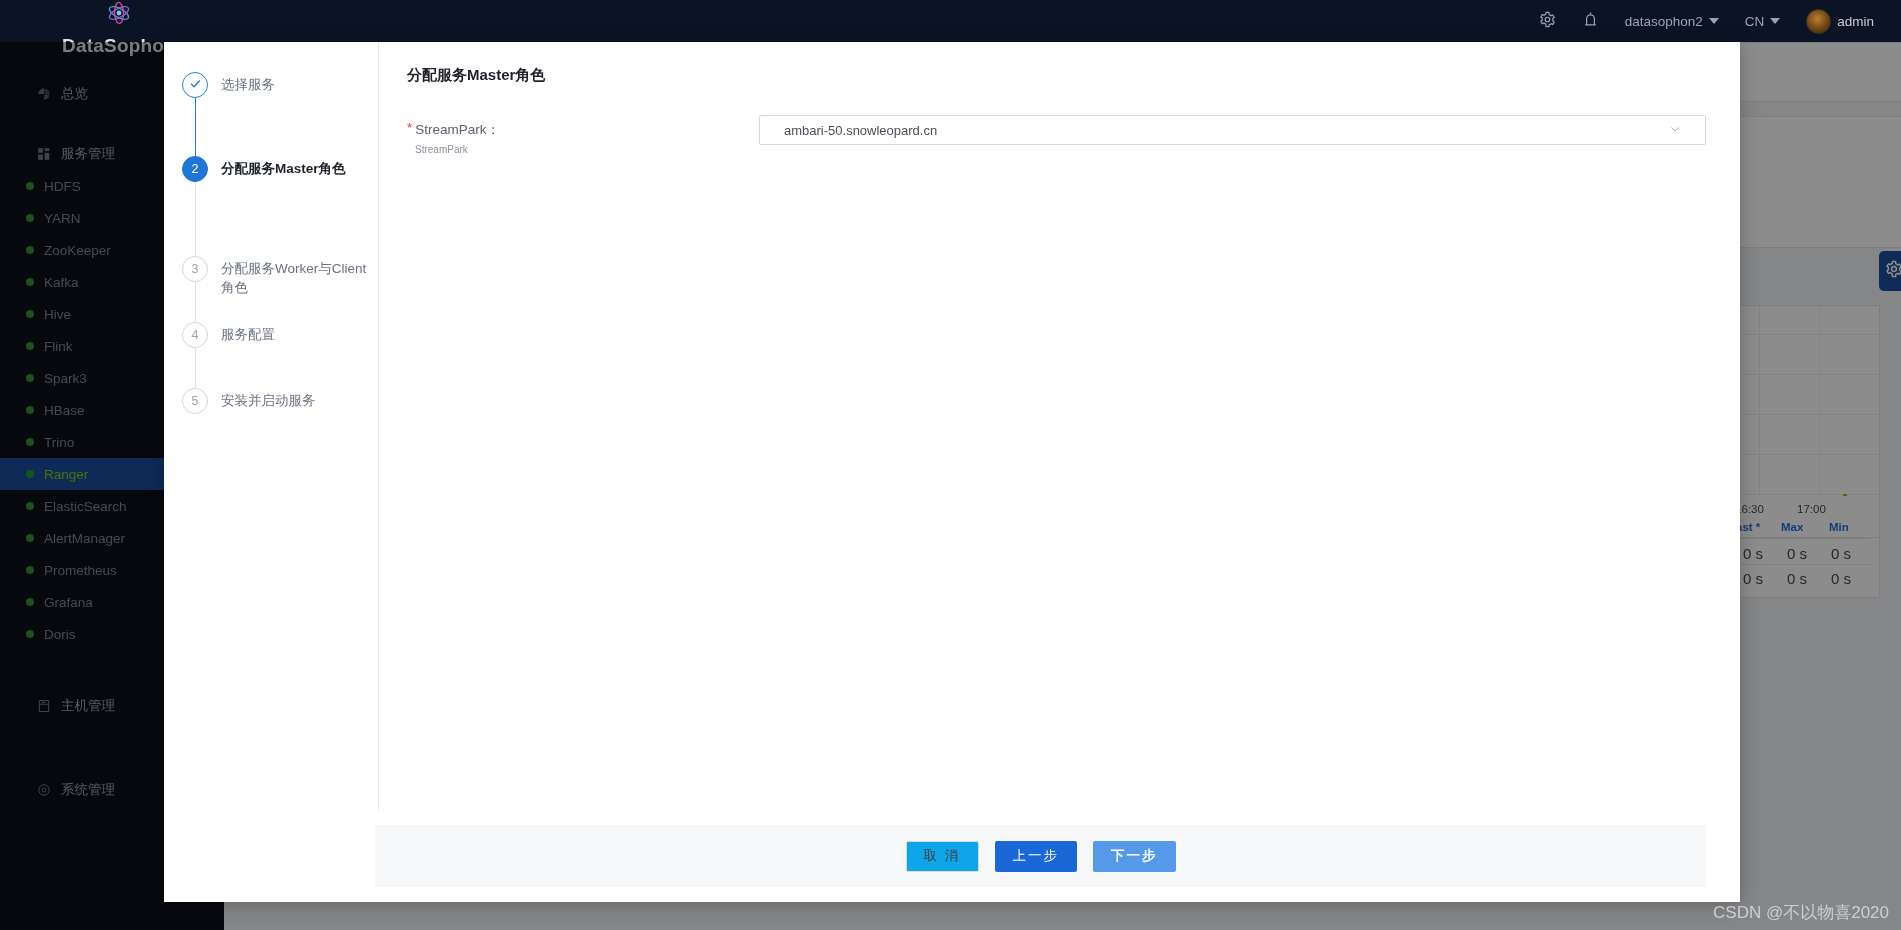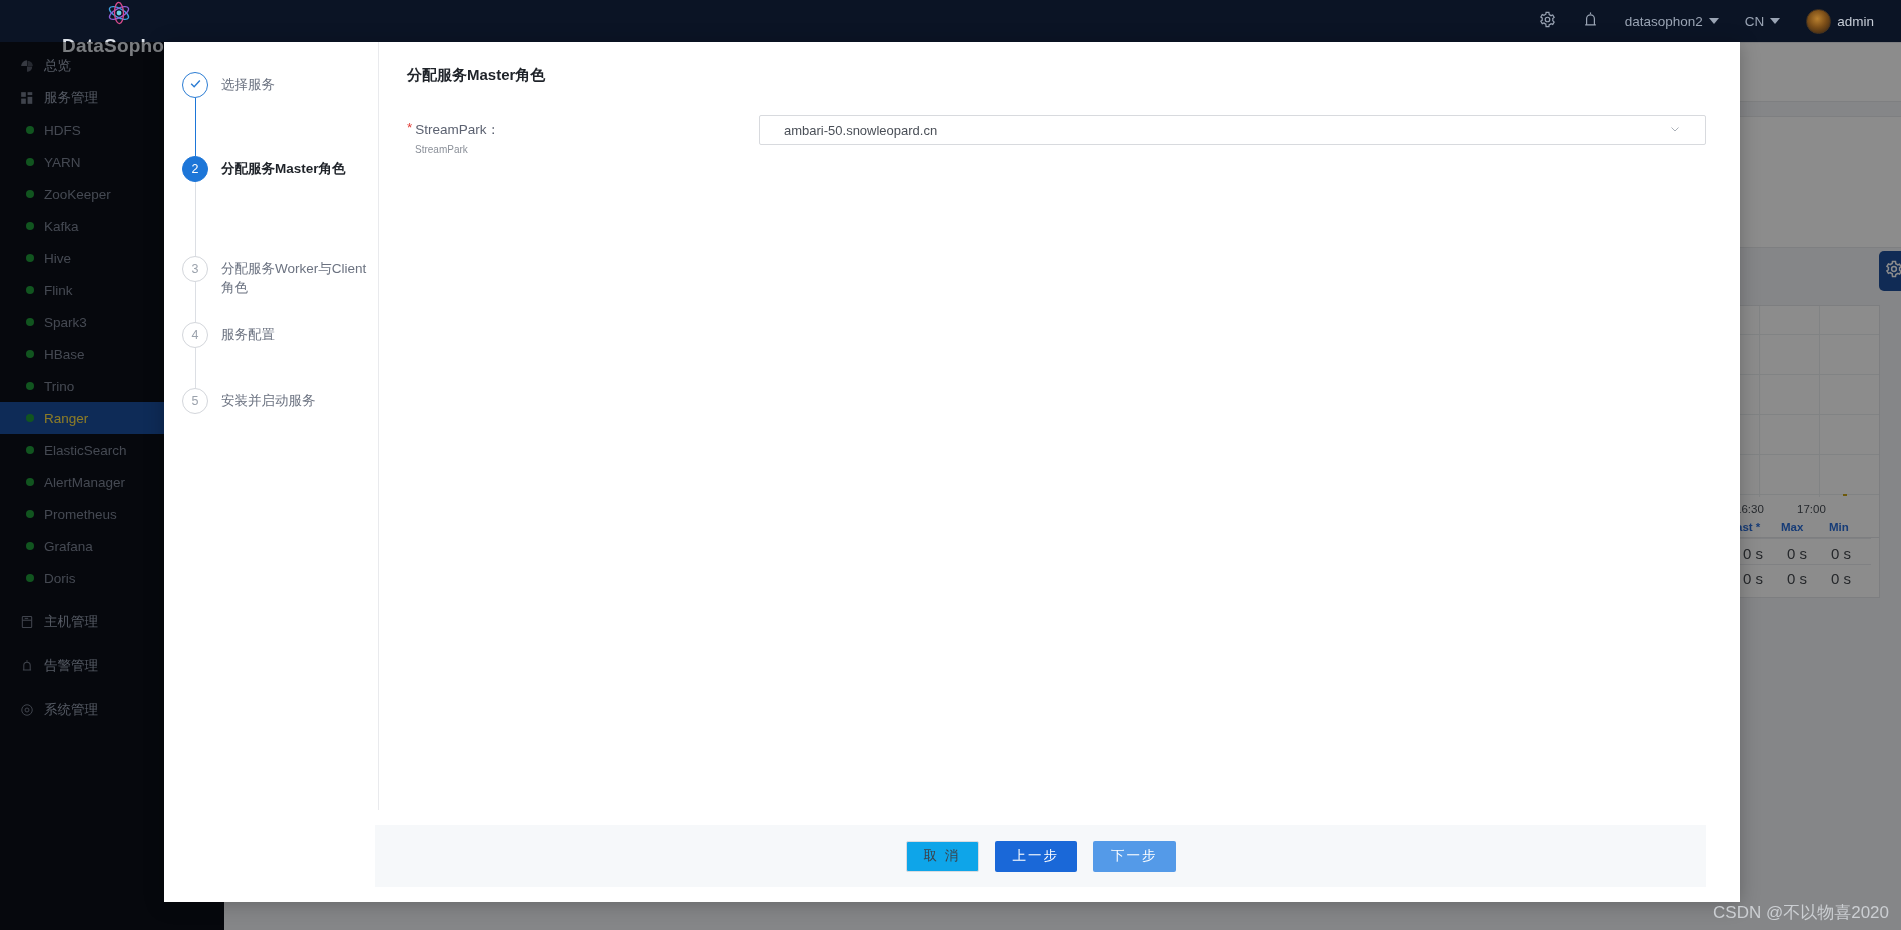--- a/index.html
+++ b/index.html
@@ -50,23 +50,23 @@
   .sidebar {
     position: absolute; top: 42px; left: 0; width: 224px; height: 888px;
     background: #0b0f19; z-index: 5;
     padding-top: 8px; overflow: hidden;
   }
   .nav-item {
     height: 32px; display: flex; align-items: center; gap: 10px;
     padding-left: 18px; font-size: 13.5px; color: #8b93a3;
     white-space: nowrap;
   }
-  .nav-item.group { color: #9aa3b4; padding-left: 20px; }
+  .nav-item.group { color: #9aa3b4; padding-left: 37px; margin-top: 28px; }
   .nav-item.service { padding-left: 26px; font-size: 13.5px; color: #7e8696; }
-  .nav-item.active { background: #1b4f9e; color: #fde047; }
+  .nav-item.active { background: #1b4f9e; color: #84cc16; }
   .svc-dot {
     width: 8px; height: 8px; border-radius: 50%; background: #1f9c3a; flex: none;
   }
   .nav-ico { width: 14px; height: 14px; flex: none; opacity: .82; }
   .nav-gap { height: 12px; }
 
   .content-bg {
     position: absolute; top: 42px; left: 224px;
     width: 1677px; height: 888px; background: #f3f4f7;
   }
@@ -170,21 +170,21 @@
     flex: 1; height: 62px; background: #f6f8fa;
     display: flex; align-items: center; justify-content: center; gap: 16px;
   }
   .btn {
     height: 31px; min-width: 73px; padding: 0 17px; border-radius: 2px;
     font-size: 13.5px; display: flex; align-items: center; justify-content: center;
     letter-spacing: 2px; cursor: pointer; border: 1px solid transparent;
   }
   .btn-default { background: #0ea5e9; border-color: #d9dbe0; color: #3c4149; }
   .btn-primary { background: #1a68d8; color: #fff; }
-  .btn-light { background: #549ae8; color: #fff; }
+  .btn-light { background: #549ae8; color: #fff; font-weight: bold; }
 
   .watermark {
     position: absolute; right: 12px; bottom: 6px; z-index: 20;
     font-size: 17px; color: #d2d5d9; opacity: .92;
   }
 </style>
 </head>
 <body>
 
 <div id="root">
@@ -321,29 +321,20 @@
         <span class="nav-ico">
           <svg width="14" height="14" viewBox="0 0 24 24" fill="none" stroke="#8b93a3" stroke-width="1.8">
             <rect x="4" y="2.5" width="16" height="19" rx="1.5"></rect>
             <line x1="4" y1="9" x2="20" y2="9"></line>
             <line x1="8" y1="5.8" x2="14" y2="5.8"></line>
           </svg>
         </span>
         <span>主机管理</span>
       </div>
       <div class="nav-gap"></div>
-      <div class="nav-item group">
-        <span class="nav-ico">
-          <svg width="14" height="14" viewBox="0 0 24 24" fill="none" stroke="#8b93a3" stroke-width="1.8">
-            <path d="M5 19h14M6.5 19V11a5.5 5.5 0 0111 0v8"></path>
-            <line x1="12" y1="2" x2="12" y2="4.5"></line>
-          </svg>
-        </span>
-        <span>告警管理</span>
-      </div>
       <div class="nav-gap"></div>
       <div class="nav-item group">
         <span class="nav-ico">
           <svg width="14" height="14" viewBox="0 0 24 24" fill="none" stroke="#8b93a3" stroke-width="1.7">
             <circle cx="12" cy="12" r="9"></circle>
               <circle cx="12" cy="12" r="3.4"></circle>
           </svg>
         </span>
         <span>系统管理</span>
       </div>

